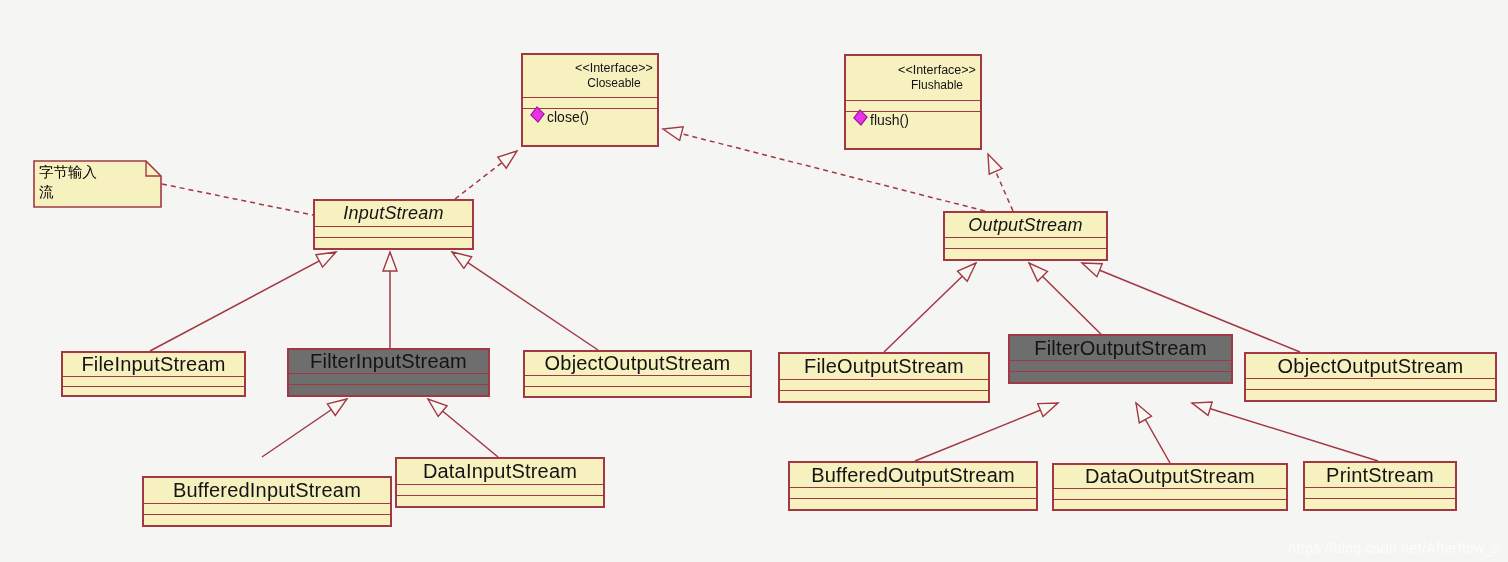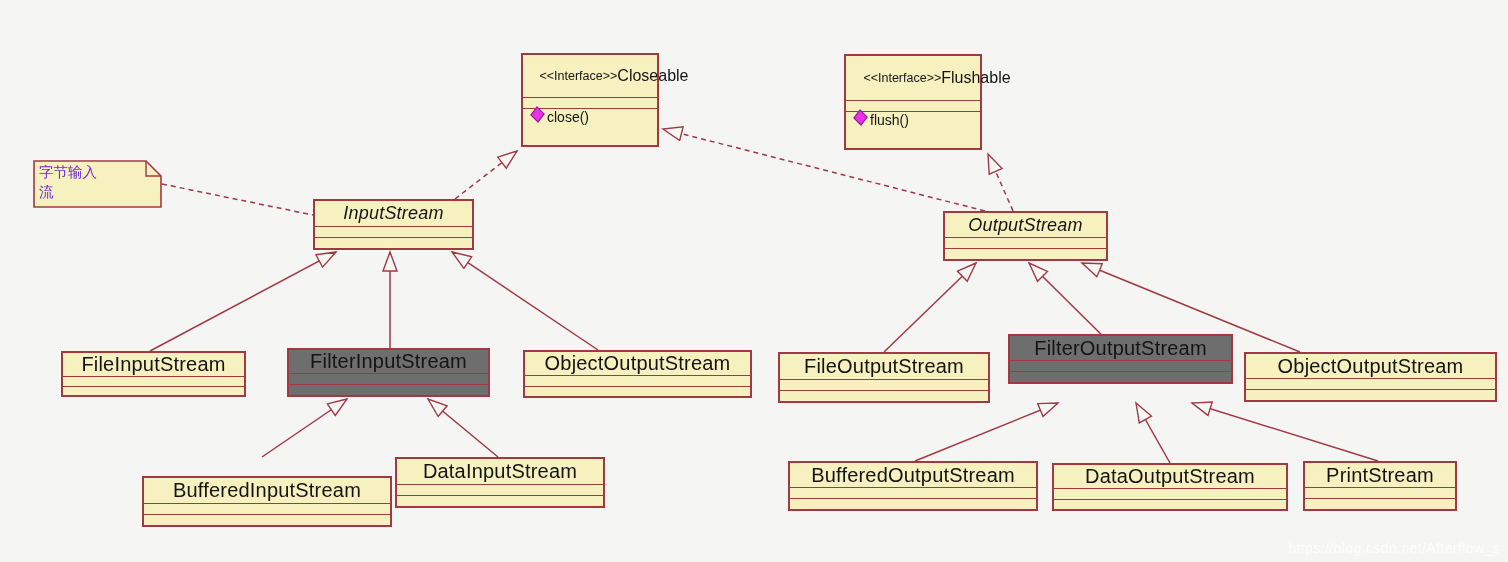--- a/index.html
+++ b/index.html
@@ -14,32 +14,32 @@
     position:absolute;background:#f7f1c0;border:2px solid #a23843;box-sizing:border-box;
     display:flex;flex-direction:column;
   }
   .uml-class.dark{background:#6e6e6e;}
   .uml-name{
     flex:1;display:flex;align-items:center;justify-content:center;
     font-size:20px;white-space:nowrap;letter-spacing:.2px;
   }
   .abstract .uml-name{font-style:italic;font-size:18px;}
   .uml-sec{height:10px;border-top:1.5px solid #a23843;}
-  .iface-head{flex:1;display:flex;flex-direction:row;align-items:center;justify-content:center;line-height:1.2;margin-left:48px;}
+  .iface-head{flex:1;display:flex;flex-direction:column;align-items:center;justify-content:center;line-height:1.2;margin-left:48px;}
   .stereo{font-size:12.5px;}
-  .iface-name{font-size:16px;}
+  .iface-name{font-size:12px;}
   .uml-ops{height:36px;border-top:1.5px solid #a23843;display:flex;padding-left:9px;font-size:14px;}
   .diamond{
     width:9px;height:9px;background:#e832e8;border:1px solid #8a1d8a;
     transform:rotate(45deg) skewX(8deg);margin-right:4px;flex:0 0 auto;
   }
   .uml-note{position:absolute;}
   .note-bg{position:absolute;left:0;top:0;}
   .note-text{
-    position:absolute;left:6px;top:3px;font-size:14.5px;line-height:1.35;color:#6d28d9;
+    position:absolute;left:6px;top:3px;font-size:14.5px;line-height:1.35;color:#000000;
   }
   #watermark{
     position:absolute;right:8px;bottom:6px;font-size:14px;letter-spacing:.4px;
     color:#ffffff;opacity:.8;
   }
 </style>
 </head>
 <body>
 
 <div id="stage">

